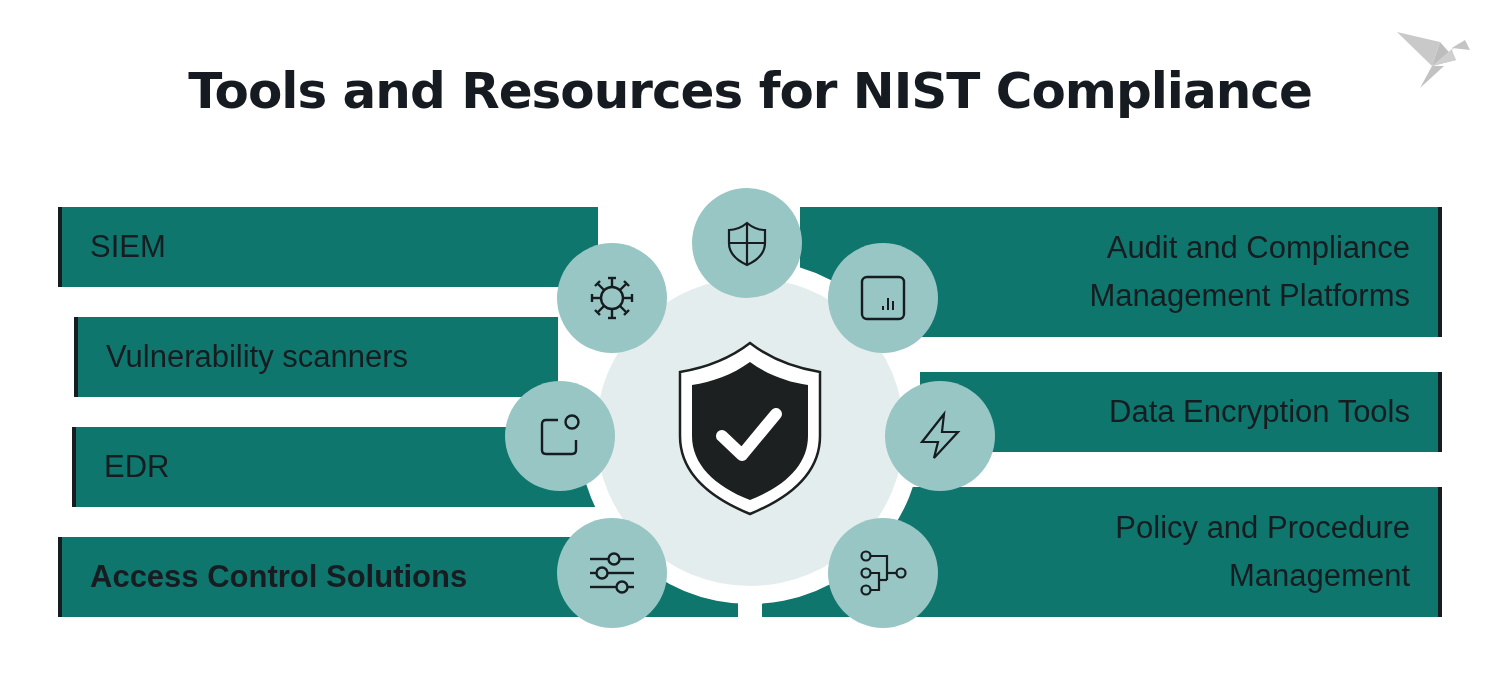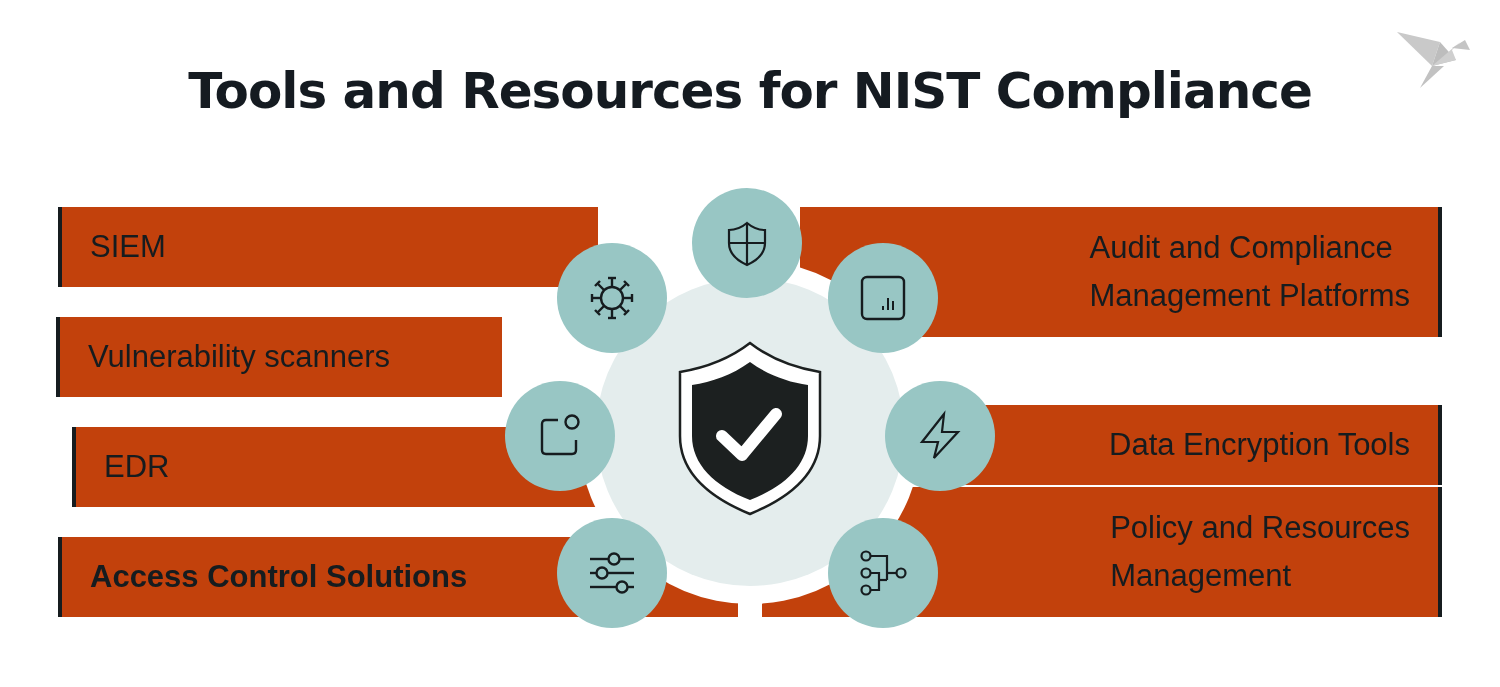--- a/index.html
+++ b/index.html
@@ -3,25 +3,25 @@
 <meta charset="utf-8">
 <style>
   html, body { margin: 0; padding: 0; background: #ffffff; }
   body { width: 1500px; height: 687px; position: relative; overflow: hidden;
          font-family: "Liberation Sans", "DejaVu Sans", sans-serif; color: #161c1f; }
   .title { position: absolute; left: 0; top: 62px; width: 1500px; text-align: center;
            font-family: "DejaVu Sans", sans-serif; font-weight: bold; font-size: 50px;
            letter-spacing: -1px; color: #151b21; }
   .logo { position: absolute; left: 1392px; top: 28px; width: 82px; height: 62px; }
 
-  .bar { position: absolute; height: 80px; background: #c2410c; box-sizing: border-box;
+  .bar { position: absolute; height: 80px; background: #0f766e; box-sizing: border-box;
          display: flex; align-items: center; font-size: 31px; color: #161c1f; }
   .bar.left { border-left: 4px solid #161c1f; padding-left: 28px; }
   .bar.right { border-right: 4px solid #161c1f; padding-right: 28px; justify-content: flex-end;
-               text-align: left; line-height: 48px; }
+               text-align: right; line-height: 48px; }
   .bar span { white-space: pre-line; }
 
   .ring { position: absolute; left: 578px; top: 260px; width: 344px; height: 344px;
           border-radius: 50%; background: #ffffff; }
   .ring-inner { position: absolute; left: 596px; top: 278px; width: 308px; height: 308px;
                 border-radius: 50%; background: #e4eded; }
   .stem-gap { position: absolute; left: 738px; top: 590px; width: 24px; height: 30px; background: #ffffff; }
 
   .node { position: absolute; width: 110px; height: 110px; border-radius: 50%;
           background: #98c6c4; display: flex; align-items: center; justify-content: center; }
@@ -37,39 +37,39 @@
   <polygon points="5,4 48,14 40,38" fill="#c9c9c9"></polygon>
   <polygon points="48,14 40,38 64,32" fill="#bdbdbd"></polygon>
   <polygon points="40,38 64,32 60,22 68,14" fill="#cfcfcf"></polygon>
   <polygon points="60,20 73,12 78,22" fill="#c4c4c4"></polygon>
   <polygon points="40,38 28,60 52,38" fill="#c2c2c2"></polygon>
 </svg>
 
 <div class="bar left" style="left:58px; top:207px; width:540px;">
   <span>SIEM</span>
 </div>
-<div class="bar left" style="left:56px; top:317px; width:446px;">
+<div class="bar left" style="left:74px; top:317px; width:484px;">
   <span>Vulnerability scanners</span>
 </div>
 <div class="bar left" style="left:72px; top:427px; width:540px;">
   <span>EDR</span>
 </div>
 <div class="bar left" style="left:58px; top:537px; width:680px;font-weight:bold;">
   <span>Access Control Solutions</span>
 </div>
 
 <div class="bar right" style="left:800px; top:207px; width:642px; height:130px;">
   <span>Audit and Compliance
 Management Platforms</span>
 </div>
-<div class="bar right" style="left:920px; top:372px; width:522px;margin-top:33px;">
+<div class="bar right" style="left:920px; top:372px; width:522px;">
   <span>Data Encryption Tools</span>
 </div>
 <div class="bar right" style="left:762px; top:487px; width:680px; height:130px;">
-  <span>Policy and Resources
+  <span>Policy and Procedure
 Management</span>
 </div>
 
 <div class="ring"></div>
 <div class="ring-inner"></div>
 <div class="stem-gap"></div>
 
 <svg class="center-shield" viewBox="0 0 148 176">
   <path d="M74 3 C52 20 28 28 4 32 L4 96 C4 130 30 156 74 174 C118 156 144 130 144 96 L144 32 C120 28 96 20 74 3 Z" fill="#ffffff" stroke="#1c2020" stroke-width="2.5"></path>
   <path d="M74 22 C56 35 36 42 16 45 L16 96 C16 124 38 146 74 160 C110 146 132 124 132 96 L132 45 C112 42 92 35 74 22 Z" fill="#1c2020"></path>

